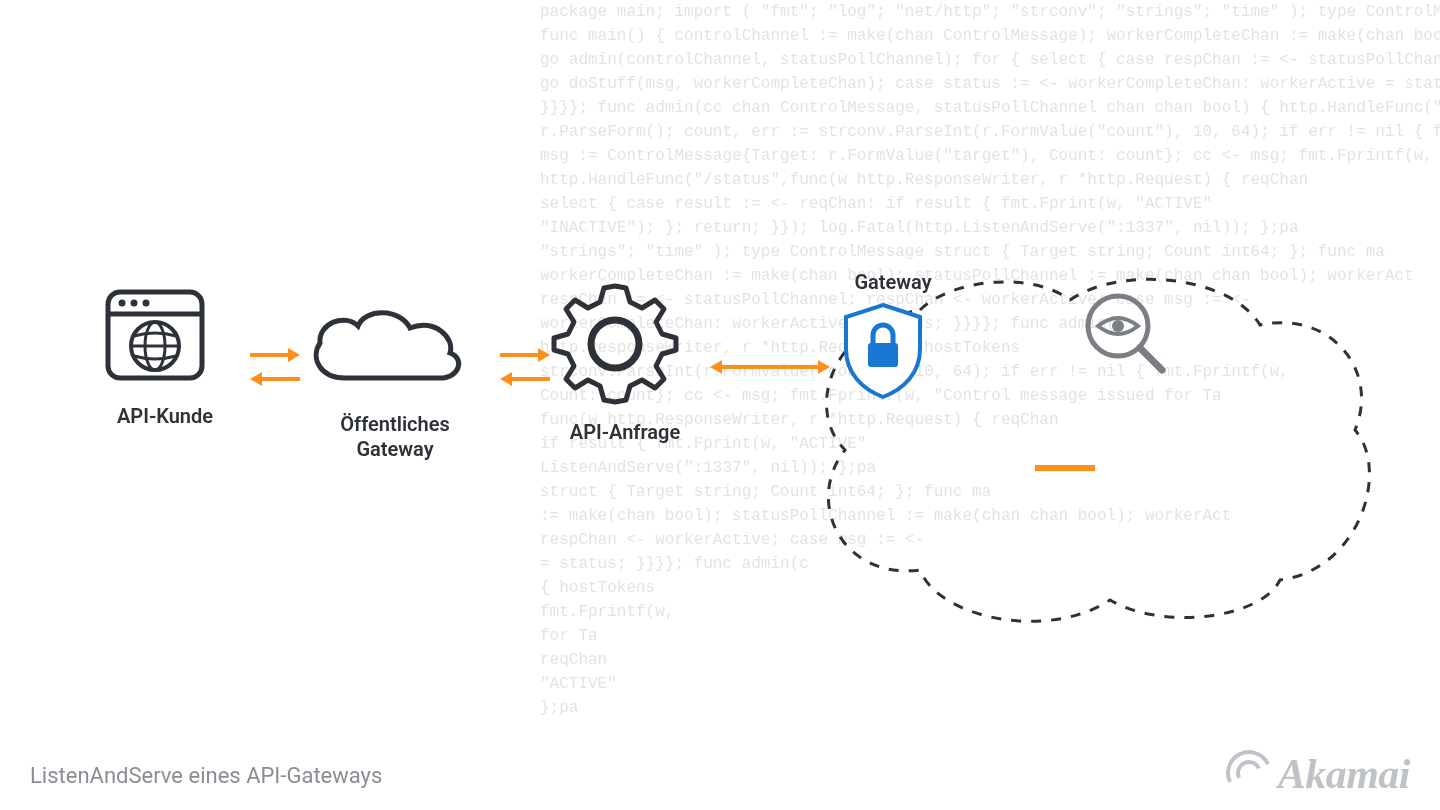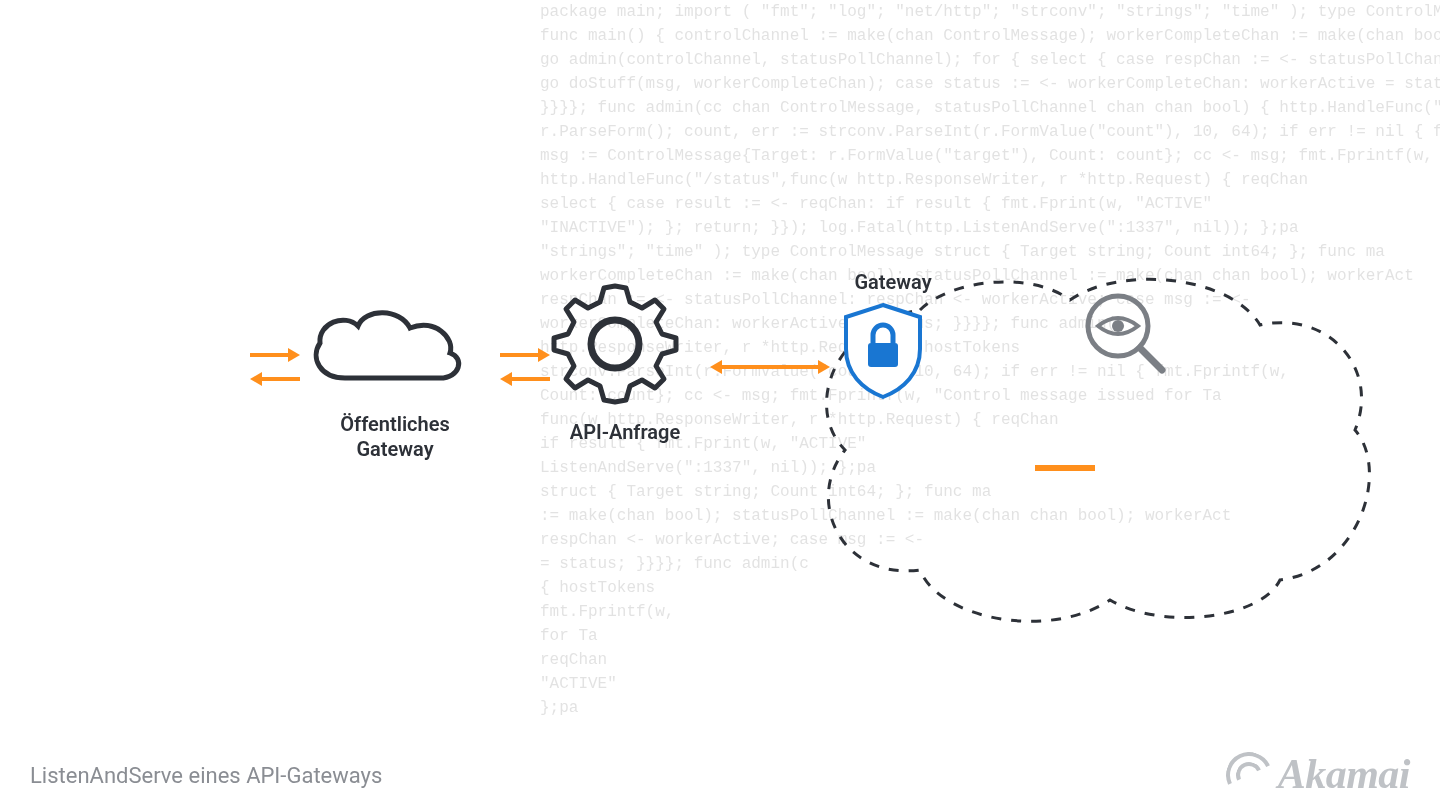--- a/index.html
+++ b/index.html
@@ -13,21 +13,21 @@
   .arrow::after{content:"";position:absolute;right:0;top:0;border-left:12px solid #ff8f1c;border-top:7px solid transparent;border-bottom:7px solid transparent}
   .arrow.left::before{left:10px;right:0}
   .arrow.left::after{right:auto;left:0;border-left:none;border-right:12px solid #ff8f1c}
   .double-arrow{position:absolute;height:14px}
   .double-arrow::before{content:"";position:absolute;top:5px;left:10px;right:10px;height:4px;background:#ff8f1c}
   .double-arrow .h1,.double-arrow .h2{position:absolute;top:0;border-top:7px solid transparent;border-bottom:7px solid transparent}
   .double-arrow .h1{left:0;border-right:12px solid #ff8f1c}
   .double-arrow .h2{right:0;border-left:12px solid #ff8f1c}
   
   .caption{position:absolute;left:30px;bottom:22px;font-size:22px;color:#8a8d93}
-  .logo{position:absolute;right:30px;bottom:12px;font-family:Georgia,"Times New Roman",serif;font-size:42px;font-weight:700;color:#bfc2c6;font-style:italic;letter-spacing:-.5px;display:flex;align-items:flex-end;gap:6px}
+  .logo{position:absolute;right:30px;bottom:12px;font-family:Georgia,"Times New Roman",serif;font-size:42px;font-weight:700;color:#bfc2c6;font-style:italic;letter-spacing:-.5px;display:flex;align-items:flex-start;gap:6px}
   .logo .wave{width:38px;height:38px;border:4px solid #bfc2c6;border-radius:50%;border-right-color:transparent;border-bottom-color:transparent;transform:rotate(20deg);position:relative}
   .logo .wave::after{content:"";position:absolute;inset:6px;border:4px solid #bfc2c6;border-radius:50%;border-right-color:transparent;border-bottom-color:transparent}
   svg{display:block}
   .dashed-cloud{stroke:#2d3138;stroke-width:3;stroke-dasharray:10 10;fill:none}
   .conn{position:absolute;background:#ff8f1c;height:6px}
 </style>
 </head>
 <body>
 
 <div class="bg-code">package main; import ( "fmt"; "log"; "net/http"; "strconv"; "strings"; "time" ); type ControlMessage struct { Target string; Cou
@@ -56,20 +56,35 @@
 = status; }}}}; func admin(c
 { hostTokens
 fmt.Fprintf(w,
 for Ta
 reqChan
 "ACTIVE"
 };pa</div>
 
 <div class="diagram">
 
+  <div class="node" style="left:0;top:0;width:130px">
+    <svg width="110" height="110" viewBox="0 0 110 110">
+      <rect x="8" y="12" width="94" height="86" rx="12" fill="none" stroke="#2d3138" stroke-width="5"></rect>
+      <line x1="8" y1="34" x2="102" y2="34" stroke="#2d3138" stroke-width="5"></line>
+      <circle cx="22" cy="23" r="3.5" fill="#2d3138"></circle>
+        <circle cx="34" cy="23" r="3.5" fill="#2d3138"></circle>
+        <circle cx="46" cy="23" r="3.5" fill="#2d3138"></circle>
+      <circle cx="55" cy="66" r="24" fill="none" stroke="#2d3138" stroke-width="4"></circle>
+      <ellipse cx="55" cy="66" rx="10" ry="24" fill="none" stroke="#2d3138" stroke-width="3"></ellipse>
+      <line x1="31" y1="66" x2="79" y2="66" stroke="#2d3138" stroke-width="3"></line>
+      <path d="M34 56 Q55 50 76 56" fill="none" stroke="#2d3138" stroke-width="3"></path>
+      <path d="M34 76 Q55 82 76 76" fill="none" stroke="#2d3138" stroke-width="3"></path>
+    </svg>
+    <div class="node-label">API-Kunde</div>
+  </div>
 
   <div class="arrow-pair" style="left:150px;top:68px">
     <div class="arrow"></div>
     <div class="arrow left"></div>
   </div>
 
   <div class="node" style="left:200px;top:18px;width:190px">
     <svg width="170" height="100" viewBox="0 0 170 100">
       <path d="M45 80 C20 80 10 60 20 45 C18 25 45 15 58 28 C65 10 100 10 110 30 C135 20 155 40 150 55 C165 60 160 80 140 80 Z" fill="none" stroke="#2d3138" stroke-width="5"></path>
     </svg>

